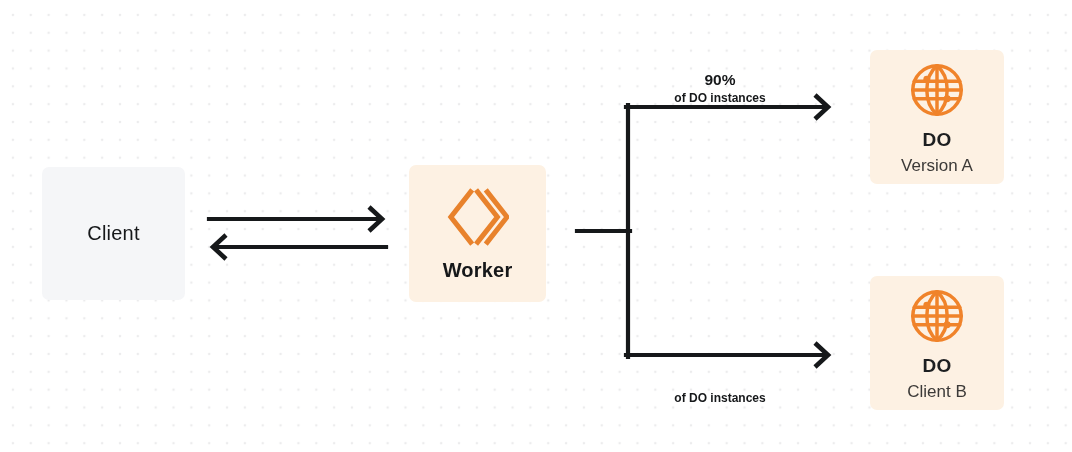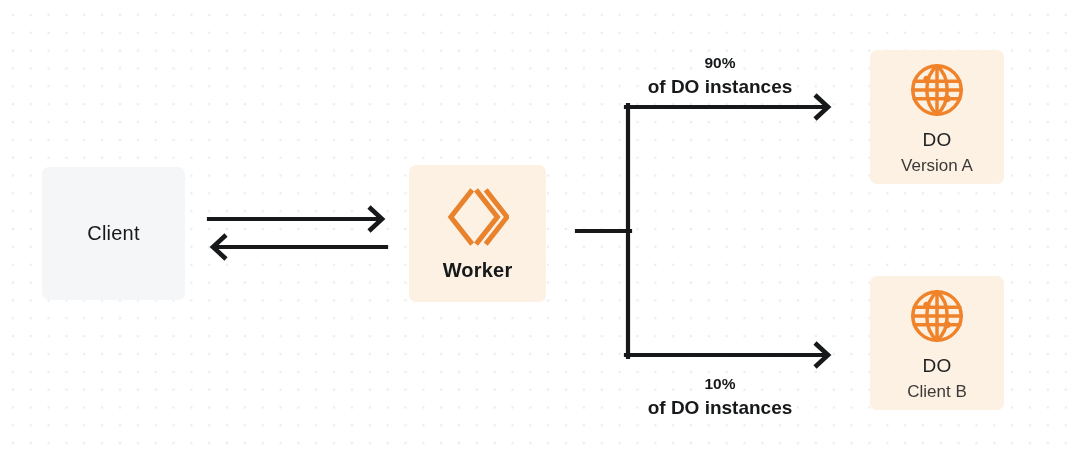--- a/index.html
+++ b/index.html
@@ -62,21 +62,21 @@
   }
   .label-worker {
     font-size: 20px;
     font-weight: bold;
     color: #16181a;
     letter-spacing: 0.2px;
     margin-top: 11px;
   }
   .label-do-title {
     font-size: 19px;
-    font-weight: normal;
+    font-weight: bold;
     color: #1d1f21;
     letter-spacing: 0.3px;
     margin-top: 8px;
   }
   .label-do-sub {
     font-size: 17px;
     font-weight: normal;
     color: #3c3a38;
     margin-top: 5px;
   }
@@ -105,28 +105,29 @@
   }
 
   
   .edge-label {
     position: absolute;
     text-align: center;
     color: #16181a;
     font-weight: bold;
     line-height: 1.33;
     white-space: nowrap;
+    margin-top: 17px;
   }
   .edge-label .pct {
     display: block;
     font-size: 15.5px;
   }
   .edge-label .sub {
     display: block;
-    font-size: 19px;
+    font-size: 12px;
   }
   .edge-label-top {
     left: 610px;
     top: 53px;
     width: 220px;
   }
   .edge-label-bottom {
     left: 610px;
     top: 374px;
     width: 220px;
@@ -184,21 +185,20 @@
       <polyline class="edge-head" points="240,248 253,260 240,272"></polyline>
     </g>
   </svg>
 
   <div class="edge-label edge-label-top">
     <span class="pct">90%</span>
     <span class="sub">of DO instances</span>
   </div>
 
   <div class="edge-label edge-label-bottom">
-    <span class="pct">10%</span>
     <span class="sub">of DO instances</span>
   </div>
 
   <div class="node node-do node-do-a">
     <span>
       <svg class="icon-globe" viewBox="0 0 64 64" aria-hidden="true">
         <g fill="none" stroke="#f0832a" stroke-width="3.6" stroke-linecap="round">
           <circle cx="32" cy="32" r="25"></circle>
           <line x1="32" y1="7" x2="32" y2="57"></line>
           <line x1="8.5" y1="23" x2="55.5" y2="23"></line>

